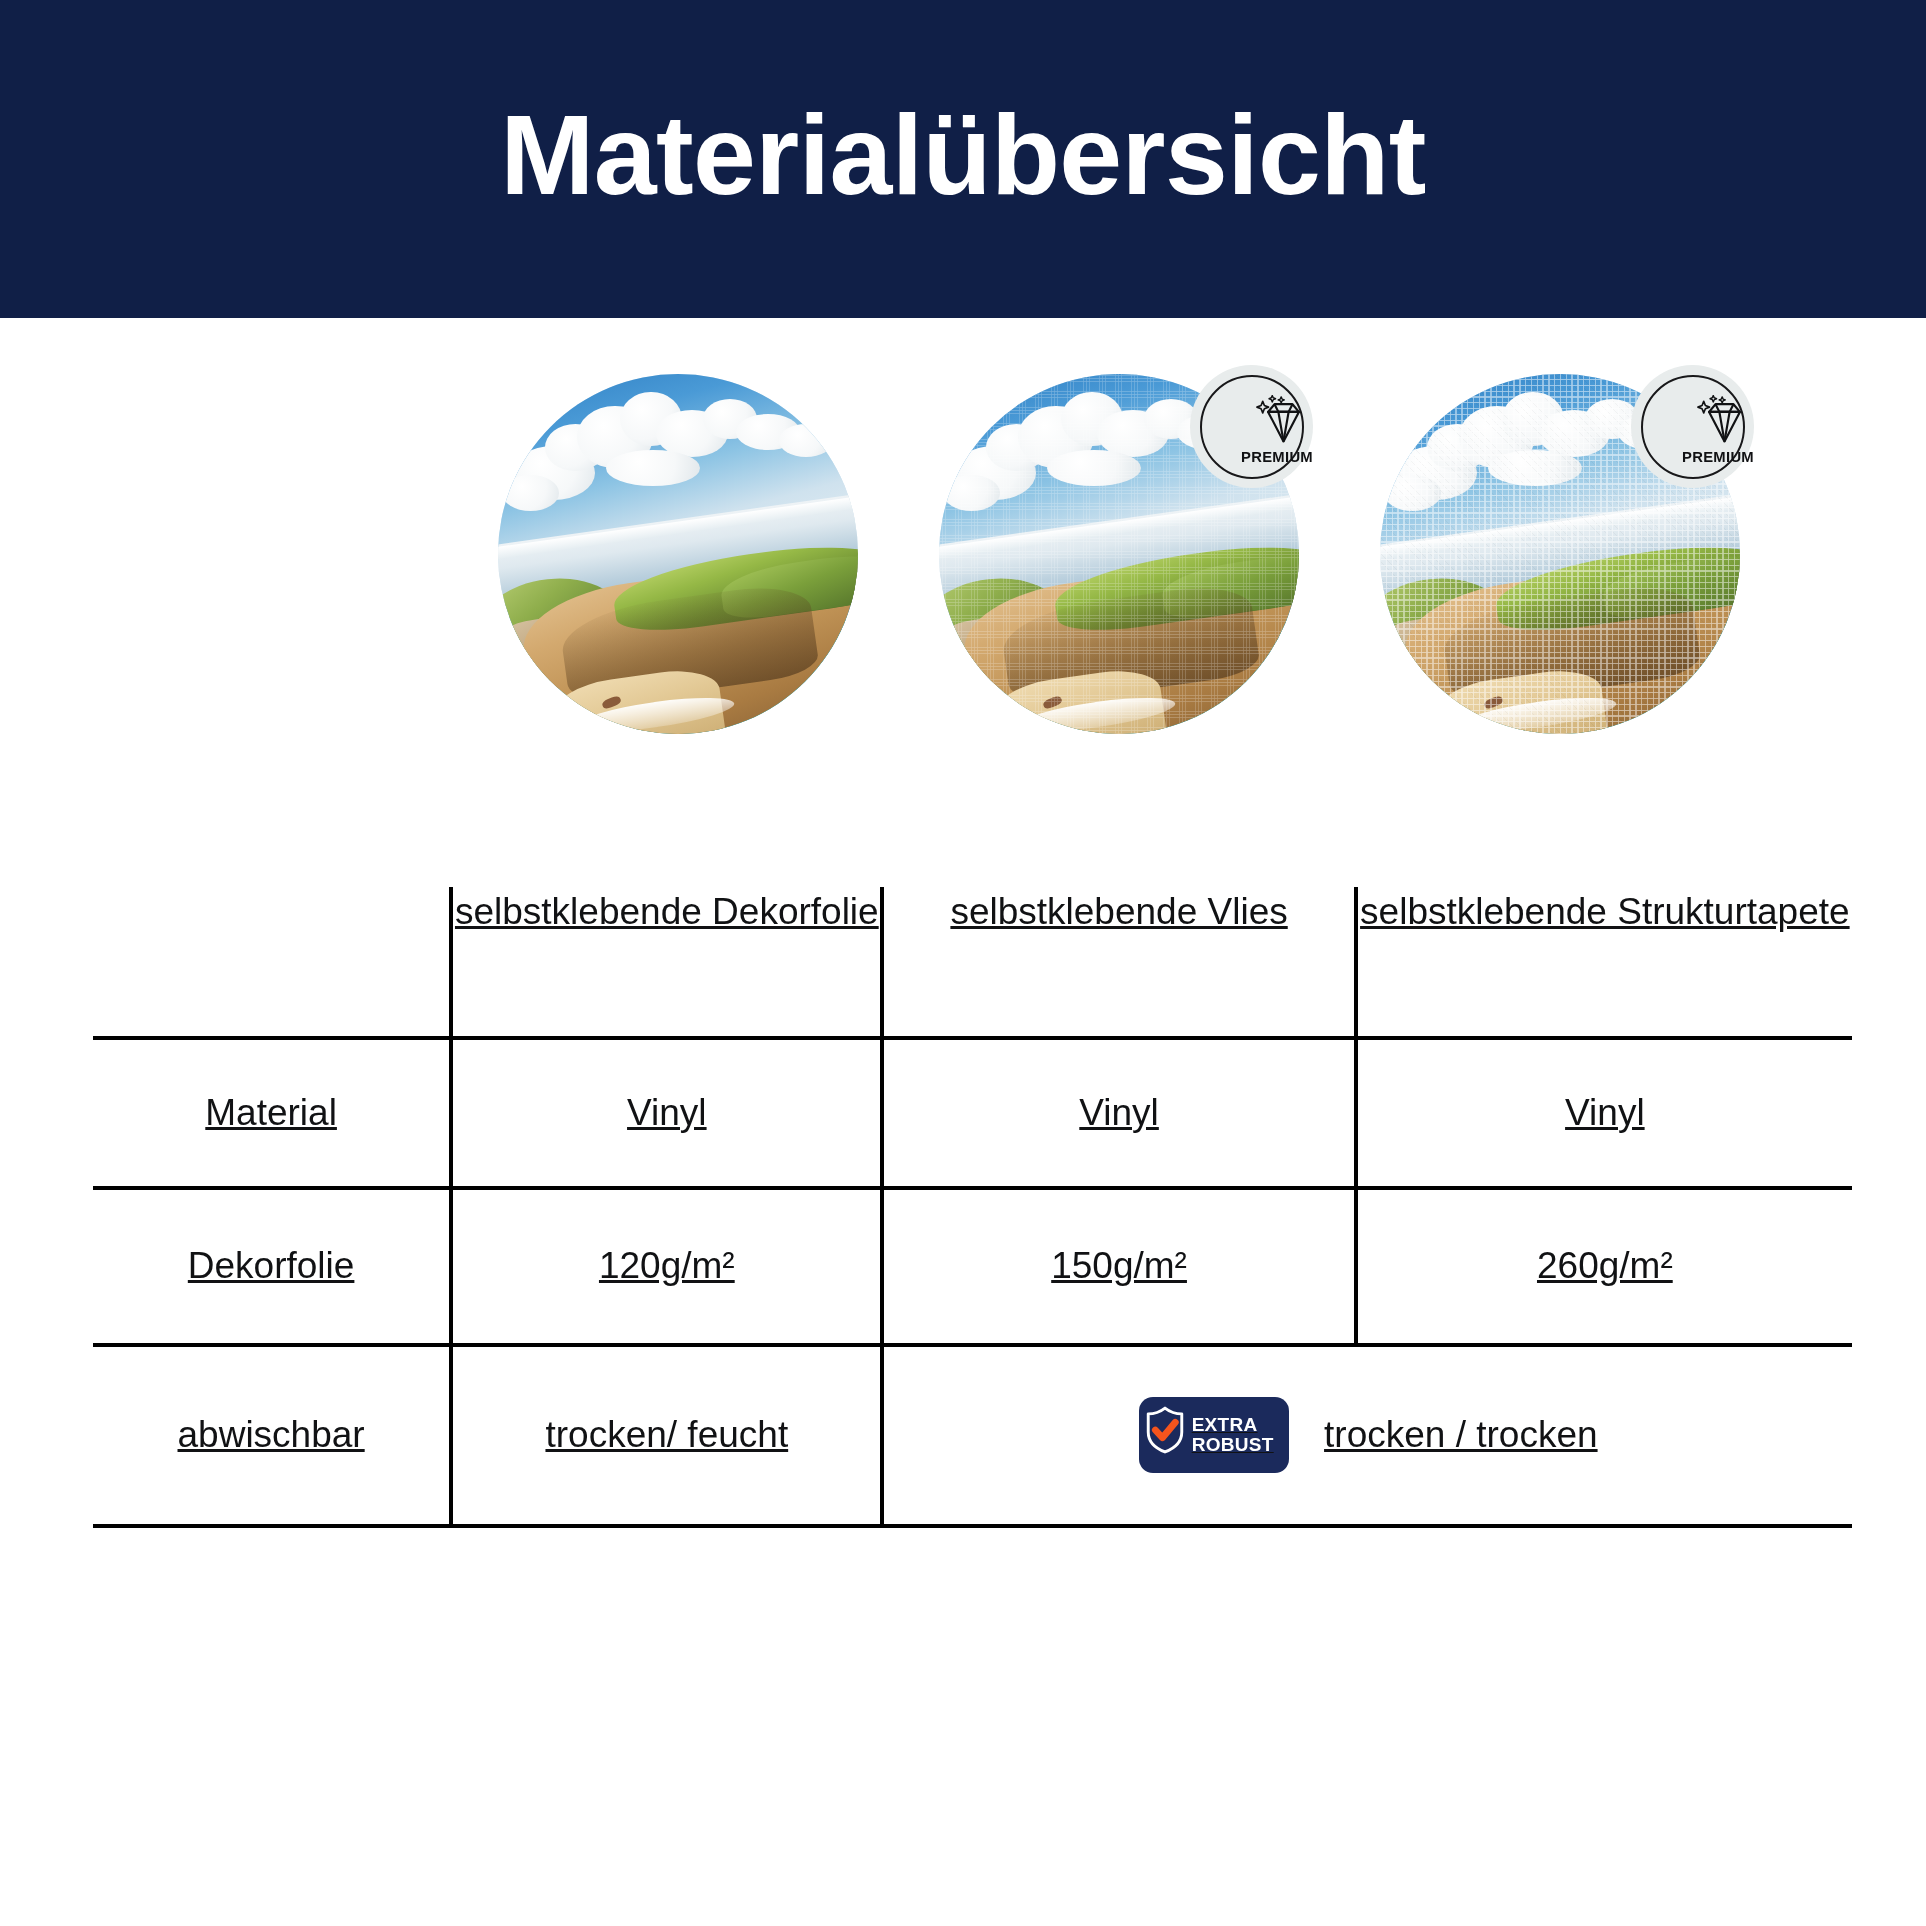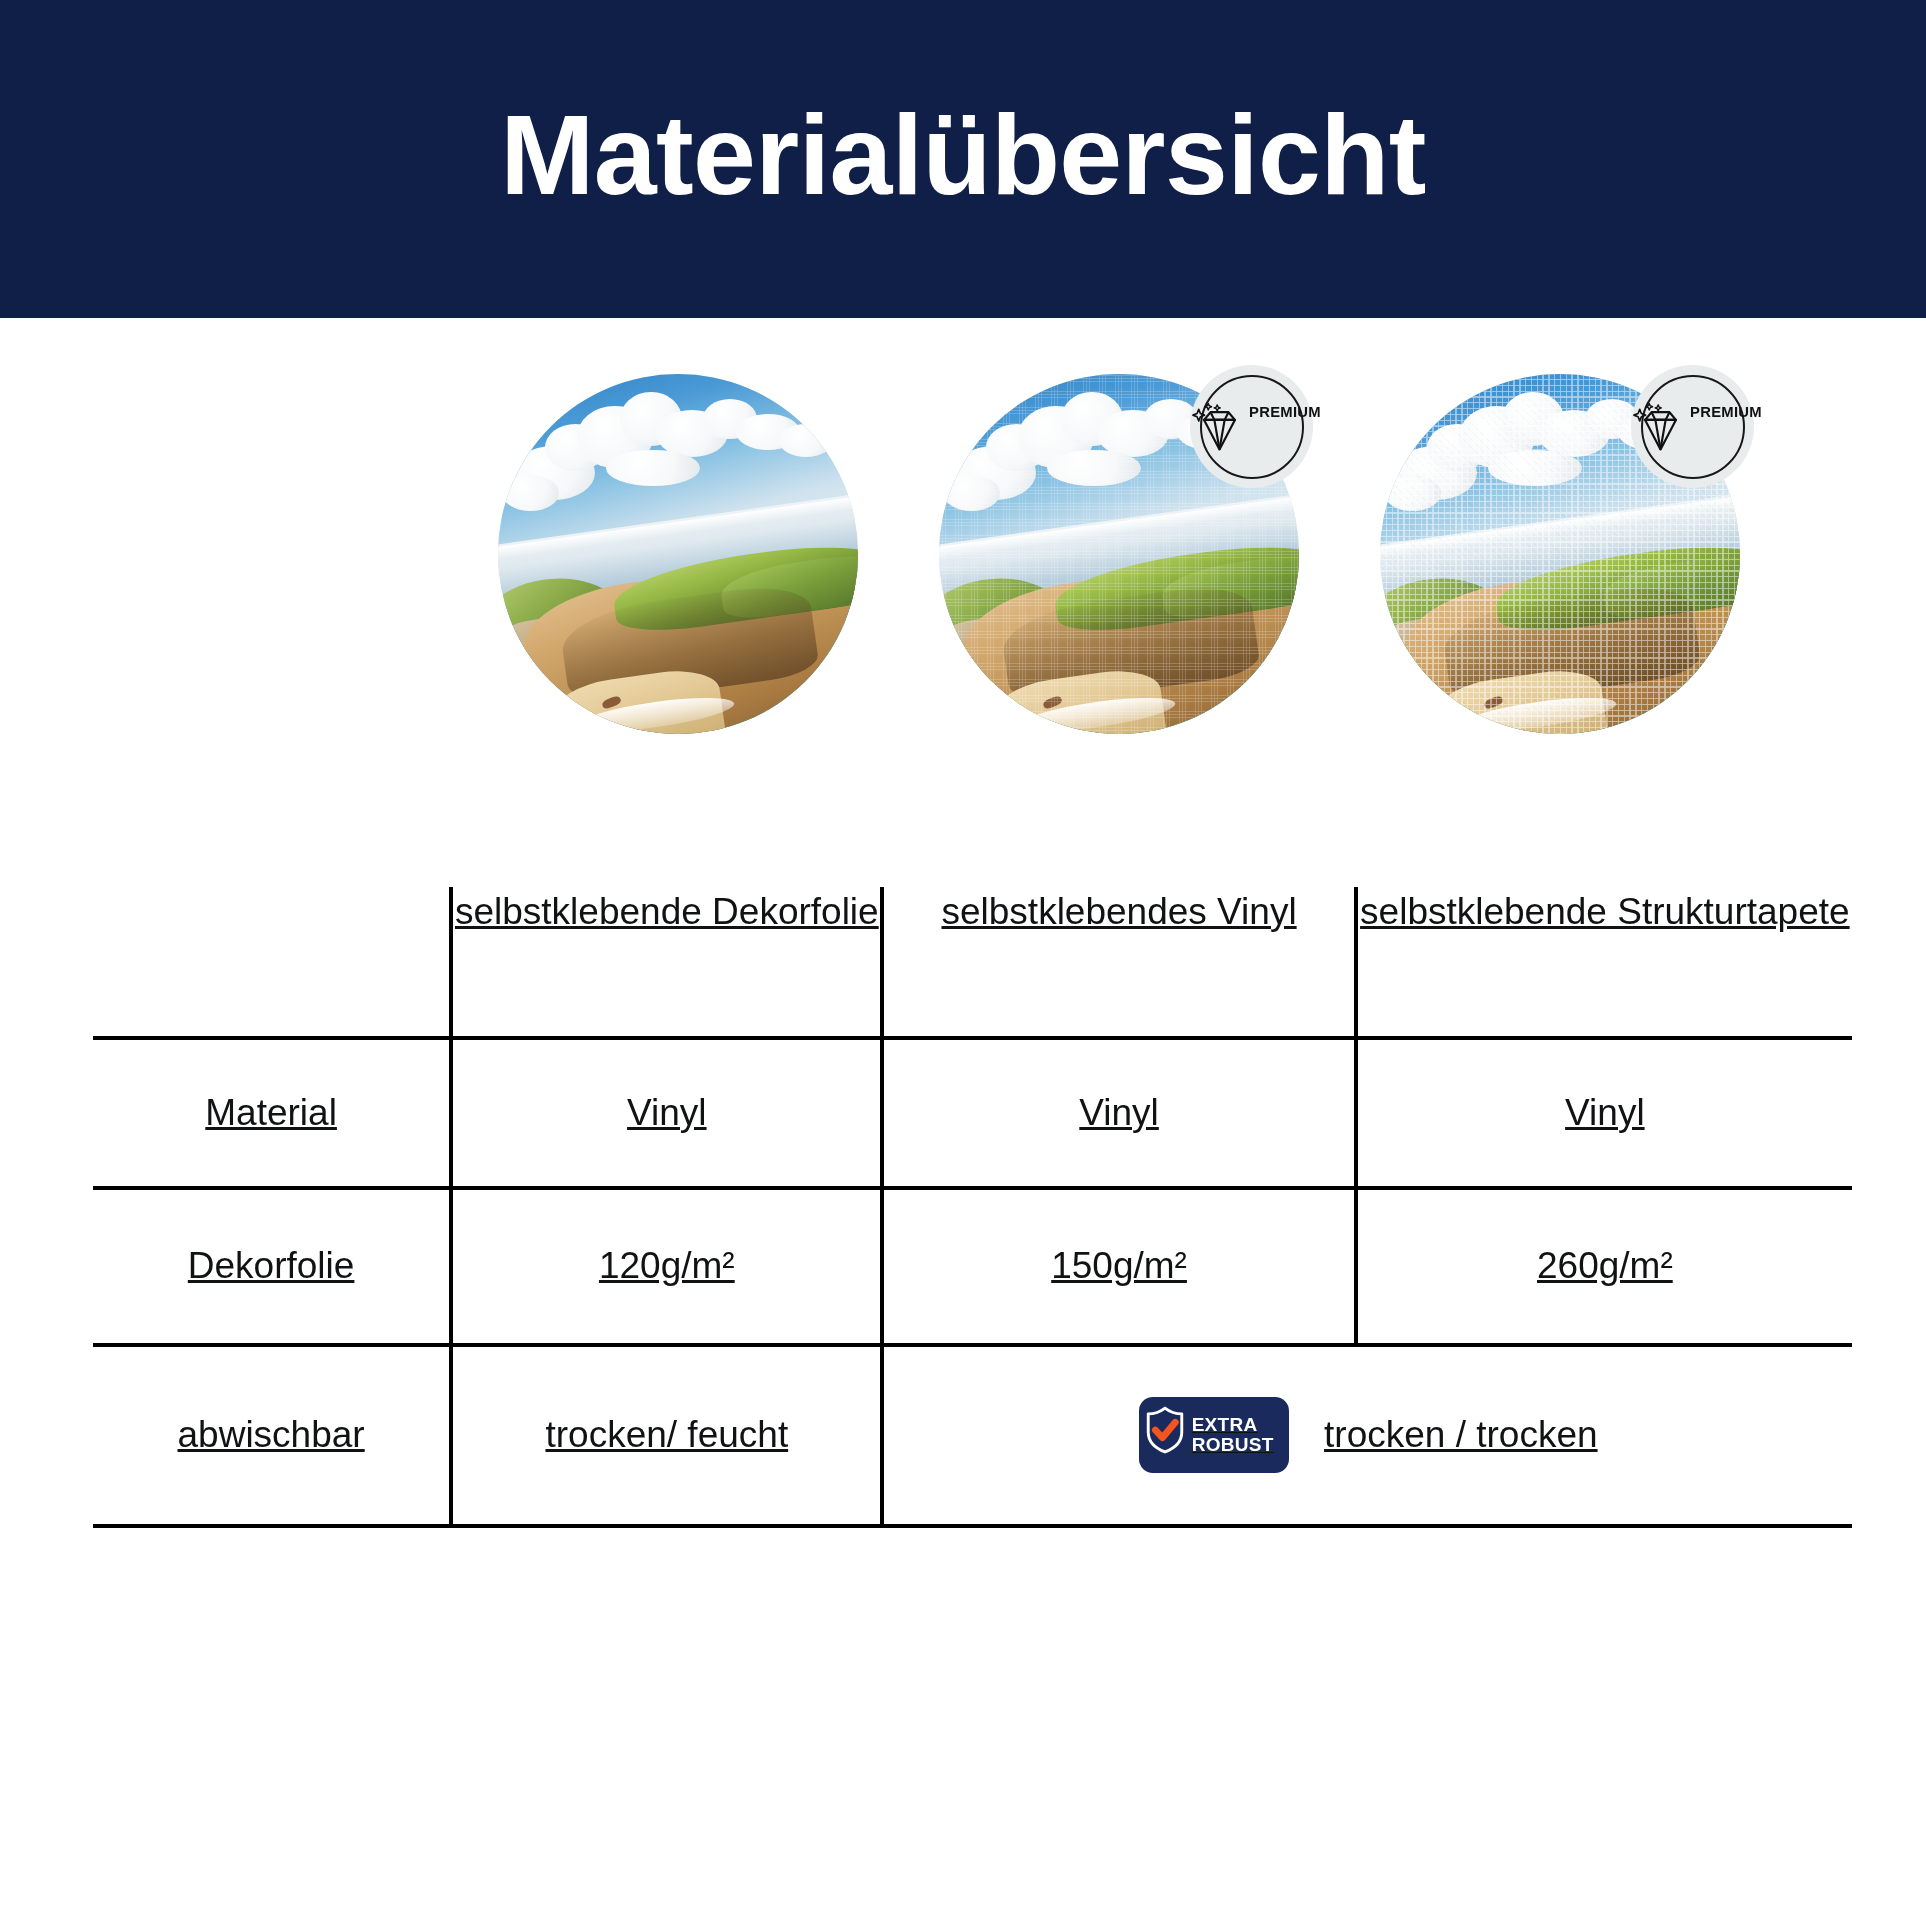--- a/index.html
+++ b/index.html
@@ -182,21 +182,21 @@
     z-index:4;
   }
   .premium-ring{
     position:absolute;
     width:104px;height:104px;border-radius:50%;
     border:2.6px solid #18181a;
     box-sizing:border-box;
   }
   .premium-inner{
     position:relative;z-index:2;
-    display:flex;flex-direction:row;align-items:flex-start;
+    display:flex;flex-direction:column;align-items:flex-end;
     width:100%;
     padding-top:6.4px;
   }
   .premium-inner svg{display:block;}
   .premium-text{
     font-size:14.8px;font-weight:700;color:#111214;
     letter-spacing:0.3px;line-height:1;margin-top:1.9px;
   }
 
   
@@ -419,21 +419,21 @@
       <col class="col-label">
         <col class="col-a">
         <col class="col-b">
         <col class="col-c">
     </colgroup>
 
     <tbody>
         <tr class="hrow">
       <td></td>
       <td class="head-cell vline">selbstklebende Dekorfolie</td>
-      <td class="head-cell vline">selbstklebendes Vinyl</td>
+      <td class="head-cell vline">selbstklebende Vlies</td>
       <td class="head-cell vline">selbstklebende Strukturtapete</td>
     </tr>
 
     <tr class="r1">
       <td class="lbl hline-top">Material</td>
       <td class="vline hline-top">Vinyl</td>
       <td class="vline hline-top">Vinyl</td>
       <td class="vline hline-top">Vinyl</td>
     </tr>
 

